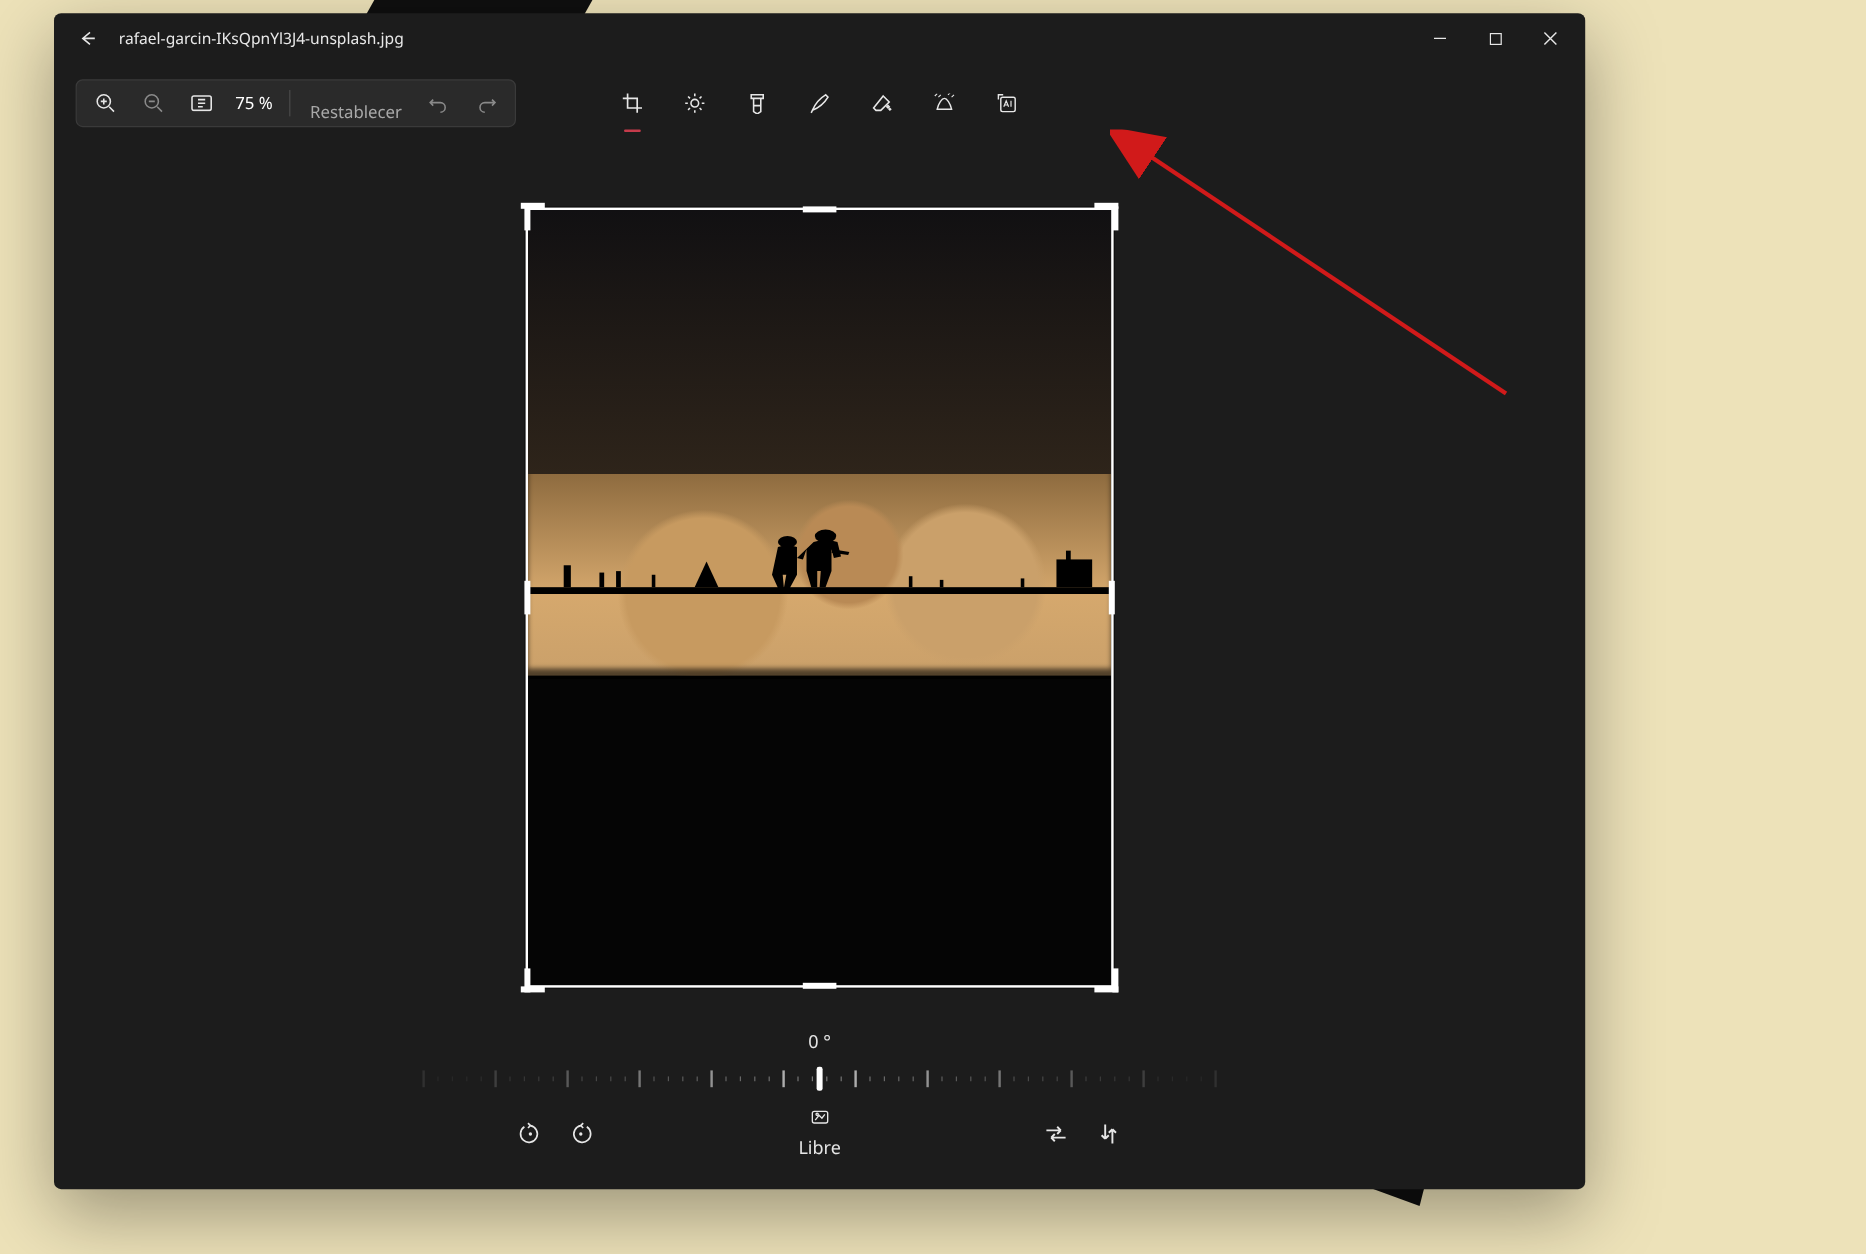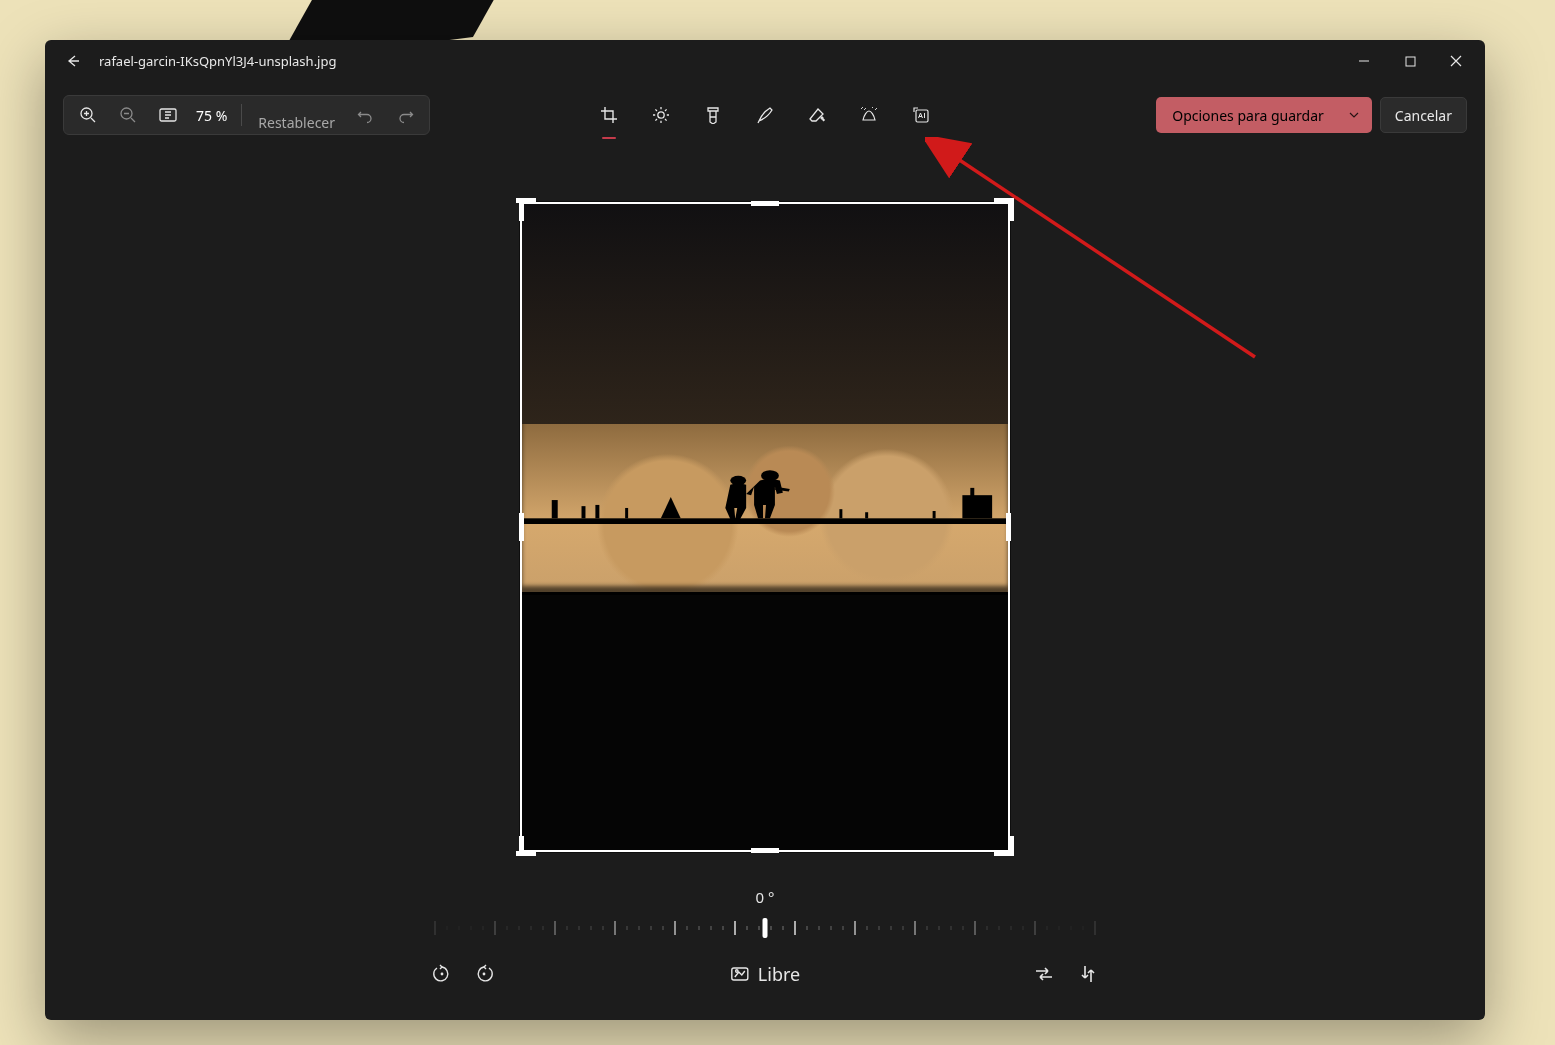--- a/index.html
+++ b/index.html
@@ -25,22 +25,22 @@
     position: absolute;
     right: 330px; bottom: 40px;
     width: 280px; height: 220px;
     background: #0f0f0f;
     clip-path: polygon(0 0, 100% 25%, 85% 100%, 10% 65%);
   }
 
   .window {
     position: absolute;
     left: 45px;
-    top: 40px;
-    width: 1440px;
+    top: 11px;
+    width: 1276px;
     height: 980px;
     background: #1c1c1c;
     border-radius: 6px;
     overflow: hidden;
     display: flex;
     flex-direction: column;
     box-shadow: 0 20px 60px rgba(0,0,0,.35);
     text-align: center;
   }
 
@@ -222,21 +222,21 @@
     left:0;right:0;
     top: 870px;
     height: 44px;
   }
   .bottom-left{
     position:absolute;left:380px;top:0;height:44px;
     display:flex;align-items:center;gap:8px;
   }
   .bottom-center{
     position:absolute;left:50%;transform:translateX(-50%);top:0;height:44px;
-    display:flex;align-items:center;gap:8px;font-size:18px;
+    display:flex;align-items:center;gap:8px;font-size:15px;flex-direction:column;
   }
   .bottom-right{
     position:absolute;right:380px;top:0;height:44px;
     display:flex;align-items:center;gap:10px;
   }
   .rot-btn , .flip-btn{
     width:34px;height:34px;display:flex;align-items:center;justify-content:center;border-radius:4px;
   }
 
   
@@ -353,33 +353,20 @@
       </div>
       <div class="tool-btn">
         <svg width="18" height="18" viewBox="0 0 18 18" stroke="#e6e6e6" stroke-width="1.2" fill="none">
           <rect x="4" y="4" width="12" height="12" rx="1.5"></rect>
           <path d="M2 6 V2 H6"></path>
           <path d="M6.5 12 L8.5 7 L10.5 12 M7.1 10.5 H9.9 M12.5 7 V12" stroke-width="1"></path>
         </svg>
       </div>
     </div>
 
-    <div class="right-actions">
-      <div class="save-btn">
-        <span>Opciones para guardar</span>
-        <span class="chev">
-          <svg width="12" height="12" viewBox="0 0 12 12" stroke="#000" stroke-width="1.2" fill="none">
-              <path d="M2 4 L6 8 L10 4"></path>
-            </svg>
-        </span>
-      </div>
-      <div class="cancel-btn">
-        <span>Cancelar</span>
-      </div>
-    </div>
 
     <div class="canvas-wrap">
       <div class="photo">
         <div class="sky-dark"></div>
         <div class="sky-clouds">
           <div class="silhouettes">
             <svg viewBox="0 0 490 160" width="100%" height="100%" preserveAspectRatio="none">
               <rect x="0" y="150" width="490" height="10" fill="#000"></rect>
 
               <rect x="30" y="120" width="6" height="30" fill="#000"></rect>

